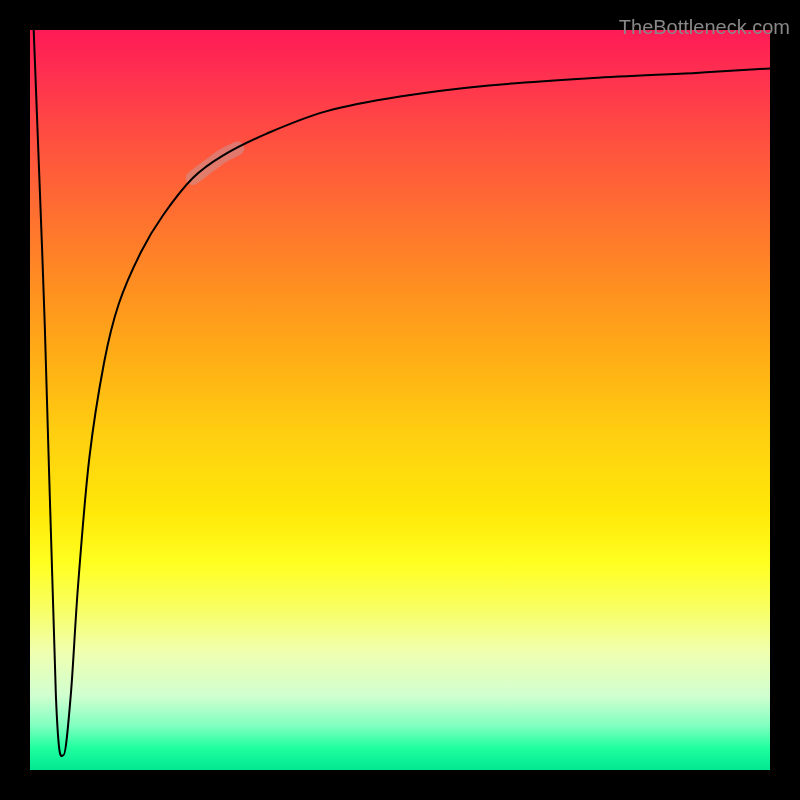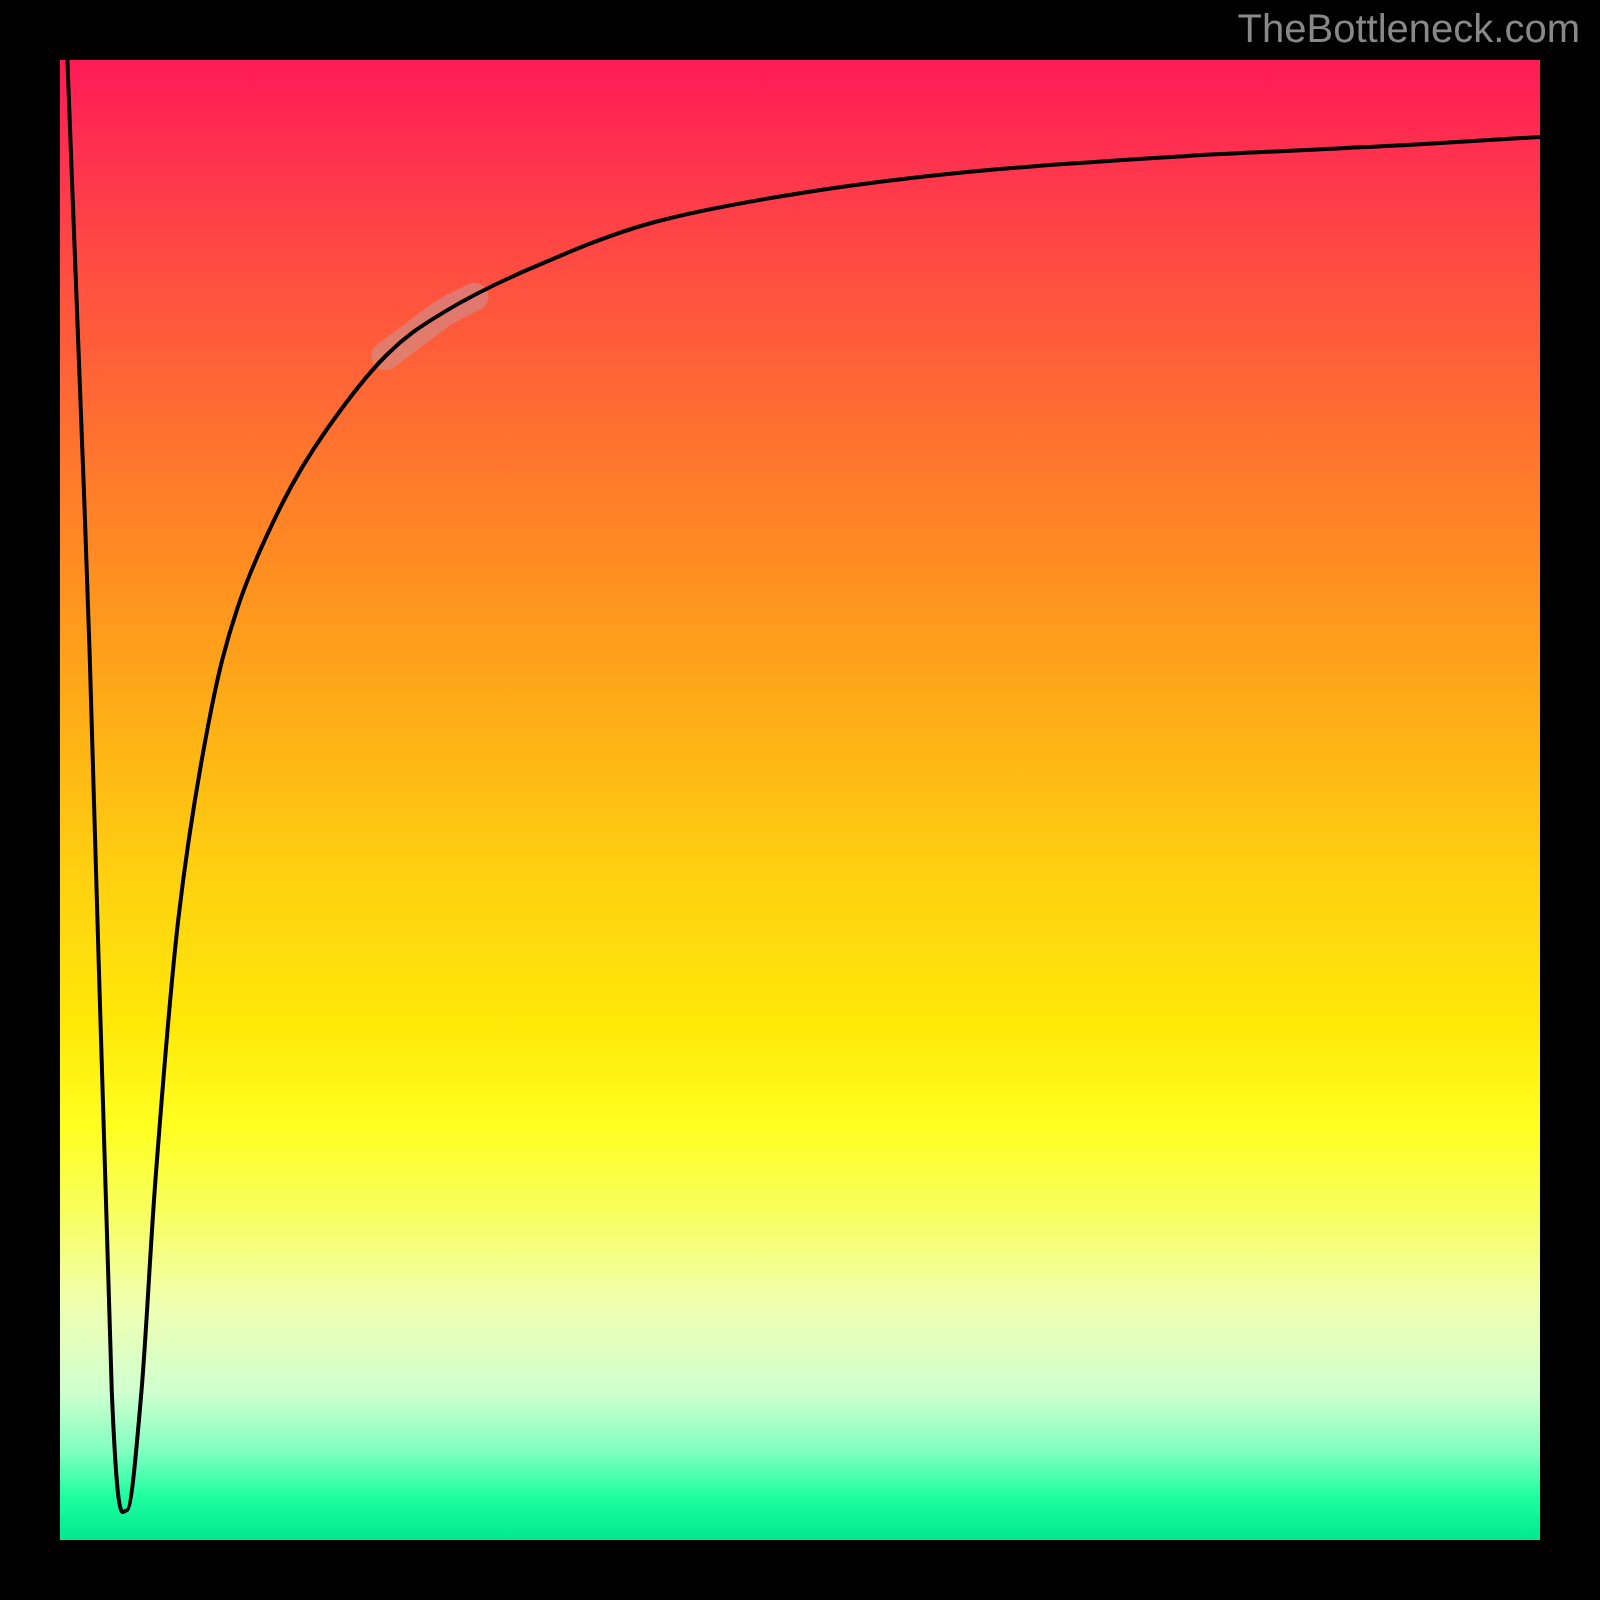--- a/index.html
+++ b/index.html
@@ -6,21 +6,21 @@
   body {
     width: 800px;
     height: 800px;
     background: #000;
     font-family: Arial, Helvetica, sans-serif;
     position: relative;
     overflow: hidden;
   }
   .watermark {
     position: absolute;
-    top: 4px;
+    top: 16px;
     right: 10px;
     color: #888;
     font-size: 20px;
     font-weight: 500;
     z-index: 10;
   }
   .plot-area {
     position: absolute;
     left: 30px;
     top: 30px;

